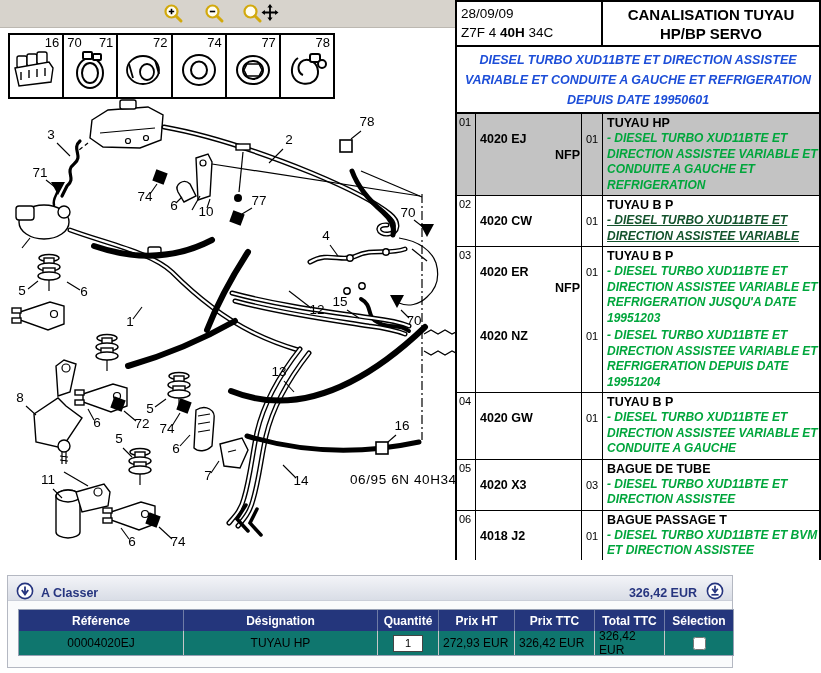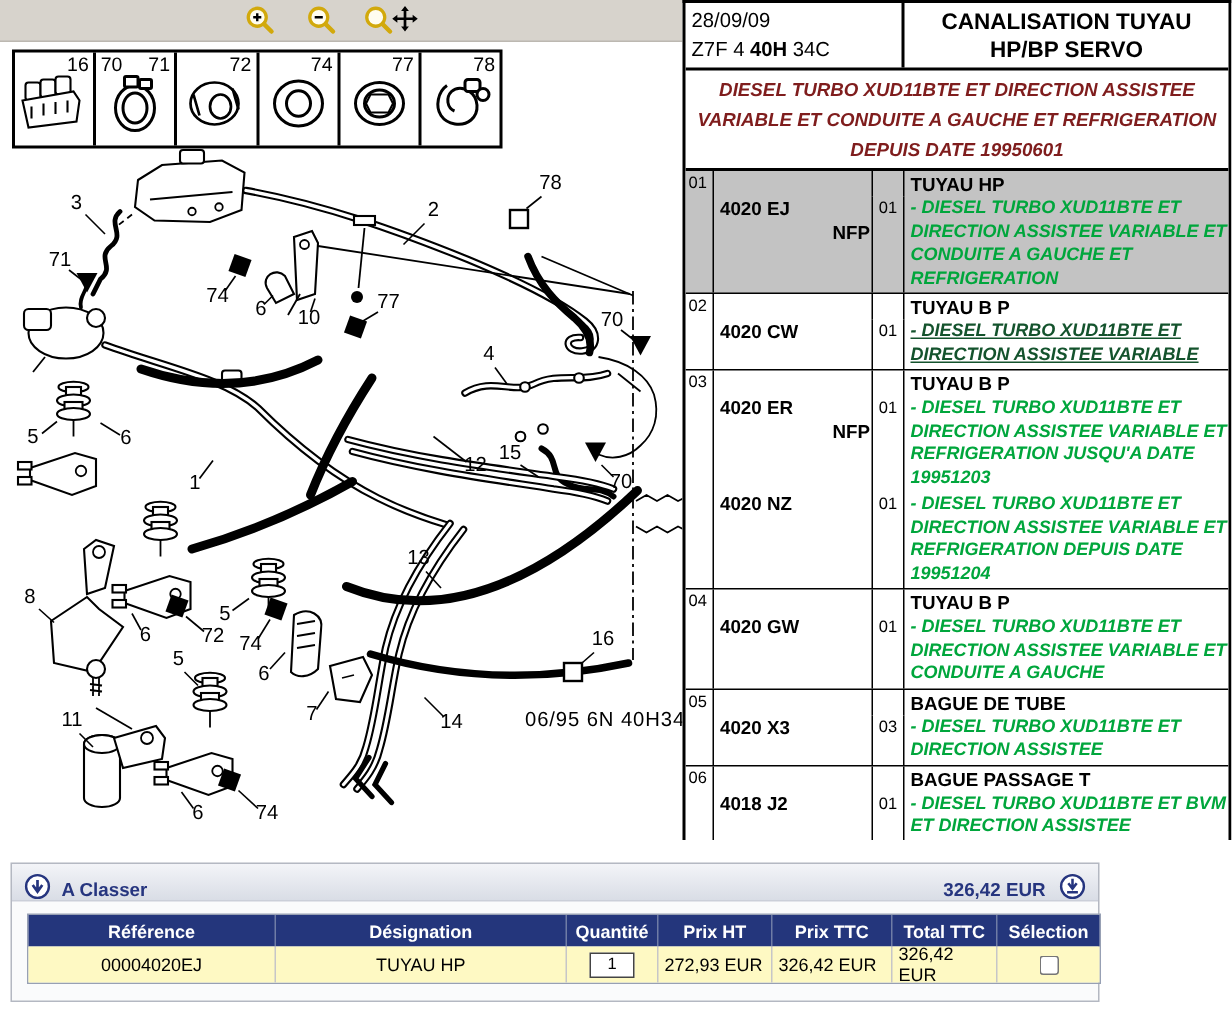--- a/index.html
+++ b/index.html
@@ -60,21 +60,21 @@
   .bbar{height:25px;background:linear-gradient(#f3f4f8,#d9dde6);display:flex;align-items:flex-end;
         padding:0 8px;box-sizing:border-box;border-bottom:1px solid #cbcfd9;}
   .btitle{font-weight:bold;font-size:12.5px;margin-left:7px;}
   .bspacer{flex:1;}
   .btotal{font-weight:bold;font-size:12.5px;margin-right:9px;}
   .btable{margin:8px 16px 0 10px;width:714px;border:1px solid #97a0b4;box-sizing:content-box;}
   .bth{display:flex;height:21px;color:#fff;font-weight:bold;font-size:12px;}
   .bth>div{display:flex;align-items:center;justify-content:center;height:100%;
            border-right:1px solid #6f7ca6;box-sizing:border-box;}
   .bth>div:last-child{border-right:none;}
-  .brow{display:flex;height:24px;background:#fef9c3;font-size:12px;}
+  .brow{display:flex;height:24px;background:#0f766e;font-size:12px;}
   .brow>div{display:flex;align-items:center;justify-content:center;height:100%;
             border-right:1px solid #c6c6c8;box-sizing:border-box;}
   .brow>div:last-child{border-right:none;}
   .brow>div.price{justify-content:flex-start;padding-left:4px;}
   .qinput{width:28px;height:15px;border:1px solid #444;text-align:center;font-size:11px;
           font-family:"Liberation Sans",sans-serif;padding:0;background:#fff;}
   .selbox{width:13px;height:13px;margin:0;}
 </style>
 </head>
 <body>
@@ -375,21 +375,21 @@
 </svg>
 
 <div class="panel">
   <div class="phead">
     <div class="phead-left">
       <div>28/09/09</div>
       <div><span>Z7F 4 </span><b>40H</b><span> 34C</span></div>
     </div>
     <div class="phead-right">CANALISATION TUYAU HP/BP SERVO</div>
   </div>
-  <div class="psub" id="psub" style="color: #7f1d1d;">DIESEL TURBO XUD11BTE ET DIRECTION ASSISTEE VARIABLE ET CONDUITE A GAUCHE ET REFRIGERATION DEPUIS DATE 19950601</div>
+  <div class="psub" id="psub" style="color: #1d4ed8;">DIESEL TURBO XUD11BTE ET DIRECTION ASSISTEE VARIABLE ET CONDUITE A GAUCHE ET REFRIGERATION DEPUIS DATE 19950601</div>
   <div id="prows">
       <div class="prow" style="background: rgb(195, 195, 195);">
         <div class="pnum">01</div>
         <div class="pgrid">
           <div class="pc"></div>
           <div class="pq"></div>
           <div class="pt">TUYAU HP</div>
           <div class="pc">
             <div>4020 EJ</div>
             <div class="flag-line">NFP</div>

